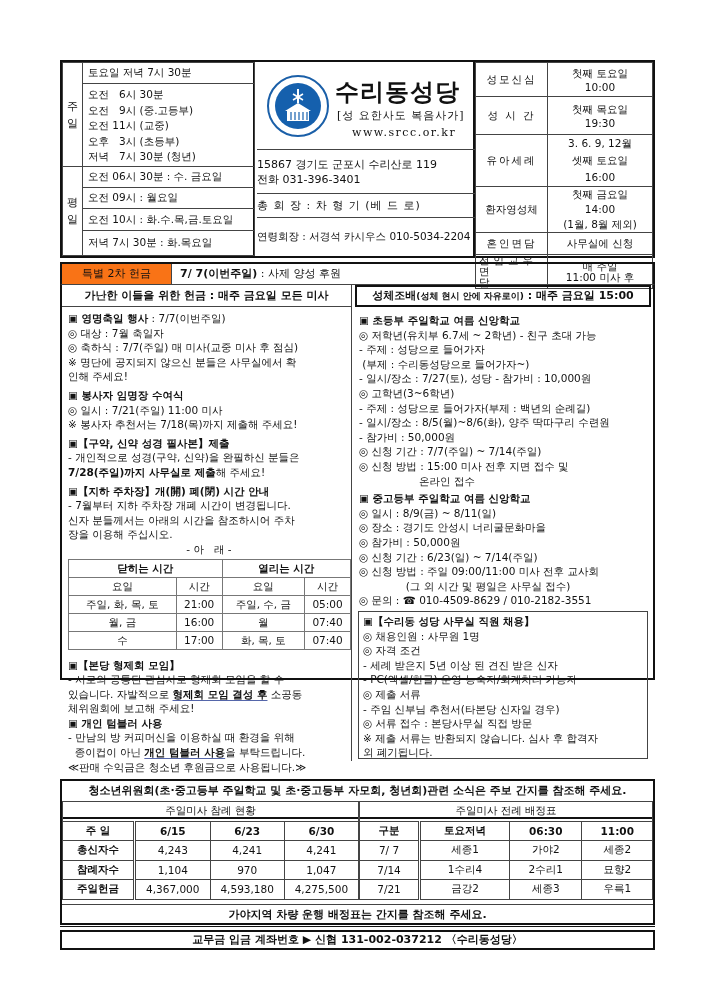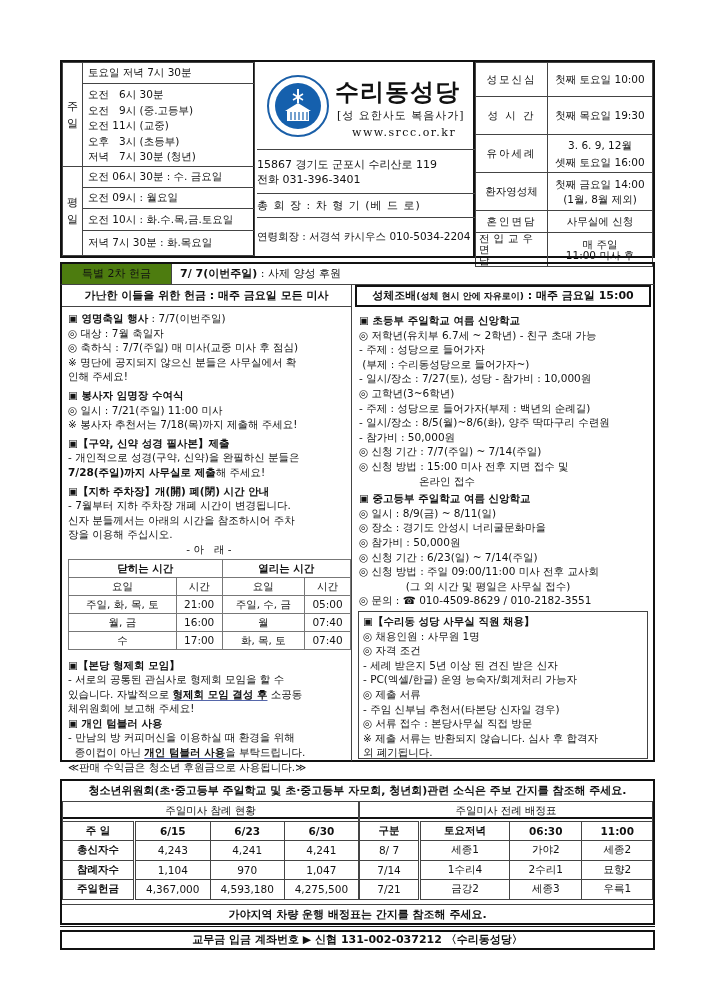--- a/index.html
+++ b/index.html
@@ -10,38 +10,38 @@
 
   
   #header { left: 60px; top: 60px; width: 595px; height: 198px; border: 2px solid #111; }
   #hdr-left { left: 0; top: 0; width: 193px; height: 194px; border-right: 2px solid #111; }
   #hdr-left table { width: 193px; font-size: 10.5px; }
   #hdr-left td { padding: 1px 5px; border-color: #444; }
   .vlabel { width: 20px; text-align: center; line-height: 17px; padding: 0 !important; font-size: 11px; }
   #hdr-mid { left: 195px; top: 0; width: 218px; height: 194px; border-right: 2px solid #111; }
   #hdr-right { left: 413px; top: 0; width: 178px; height: 194px; }
   #hdr-right table { width: 178px; font-size: 10.5px; }
-  #hdr-right td { text-align: center; padding: 0 2px; border-color: #444; }
+  #hdr-right td { text-align: center; padding: 0 8px; border-color: #444; }
   .lab { letter-spacing: 2px; width: 72px; }
 
   .logo-box { left: 0; top: 0; width: 218px; height: 88px; border-bottom: 1px solid #444; }
   .church-title { left: 78px; top: 14px; font-size: 24px; font-weight: bold; letter-spacing: 1px; }
   .church-sub { left: 80px; top: 46px; font-size: 11px; font-family: "DejaVu Serif", serif; letter-spacing: 1px; }
   .church-url { left: 95px; top: 64px; font-size: 11px; font-family: "DejaVu Serif", serif; letter-spacing: 1.5px; }
   .logo { left: 10px; top: 13px; width: 62px; height: 62px; border-radius: 50%; border: 2px solid #1a5fa8; background: #fff; }
   .logo-inner { left: 6px; top: 6px; width: 46px; height: 46px; border-radius: 50%; background: #1560ad; }
 
   .mid-row { left: 0; width: 218px; text-align: left; font-size: 11px; border-bottom: 1px solid #444; }
 
   
   #special { left: 60px; top: 262px; width: 595px; height: 22px; border: 2px solid #111; border-bottom: none; font-size: 11px; }
-  #special .sp-label { left: 0; top: 0; width: 110px; height: 20px; background: #4d7c0f; border-right: 1px solid #444; text-align: center; line-height: 20px; }
+  #special .sp-label { left: 0; top: 0; width: 110px; height: 20px; background: #f97316; border-right: 1px solid #444; text-align: center; line-height: 20px; }
   #special .sp-text { left: 118px; top: 0; line-height: 20px; }
 
-  #main { left: 60px; top: 284px; width: 595px; height: 478px; border: 2px solid #111; border-top: 1px solid #444; }
+  #main { left: 60px; top: 284px; width: 595px; height: 396px; border: 2px solid #111; border-top: 1px solid #444; }
   #col-left { left: 0; top: 0; width: 290px; height: 476px; border-right: 1px solid #444; }
   #col-right { left: 292px; top: 0; width: 299px; height: 476px; }
   .bar { left: 0; top: 0; height: 22px; border-bottom: 1px solid #444; font-size: 11px; font-weight: bold; text-align: center; line-height: 22px; }
   #col-right .bar { border: 2px solid #111; left: 1px; width: 296px; height: 22px; line-height: 18px; }
   .body-text { font-size: 10.5px; line-height: 14.6px; }
   .body-text .h { font-weight: bold; }
   .body-text p { white-space: pre; }
   .u { text-decoration: underline; text-decoration-color: #5566aa; text-underline-offset: 2px; }
 
   #park-table { width: 283px; font-size: 10.5px; }
@@ -328,21 +328,21 @@
         <tr>
           <td colspan="4">주일미사 전례 배정표</td>
         </tr>
     <tr>
       <td class="bold dbl" style="width:60px">구분</td>
       <td class="bold">토요저녁</td>
       <td class="bold">06:30</td>
       <td class="bold">11:00</td>
     </tr>
     <tr>
-      <td class="dbl">8/ 7</td>
+      <td class="dbl">7/ 7</td>
       <td>세종1</td>
       <td>가야2</td>
       <td>세종2</td>
     </tr>
     <tr>
       <td class="dbl">7/14</td>
       <td>1수리4</td>
       <td>2수리1</td>
       <td>묘향2</td>
     </tr>

